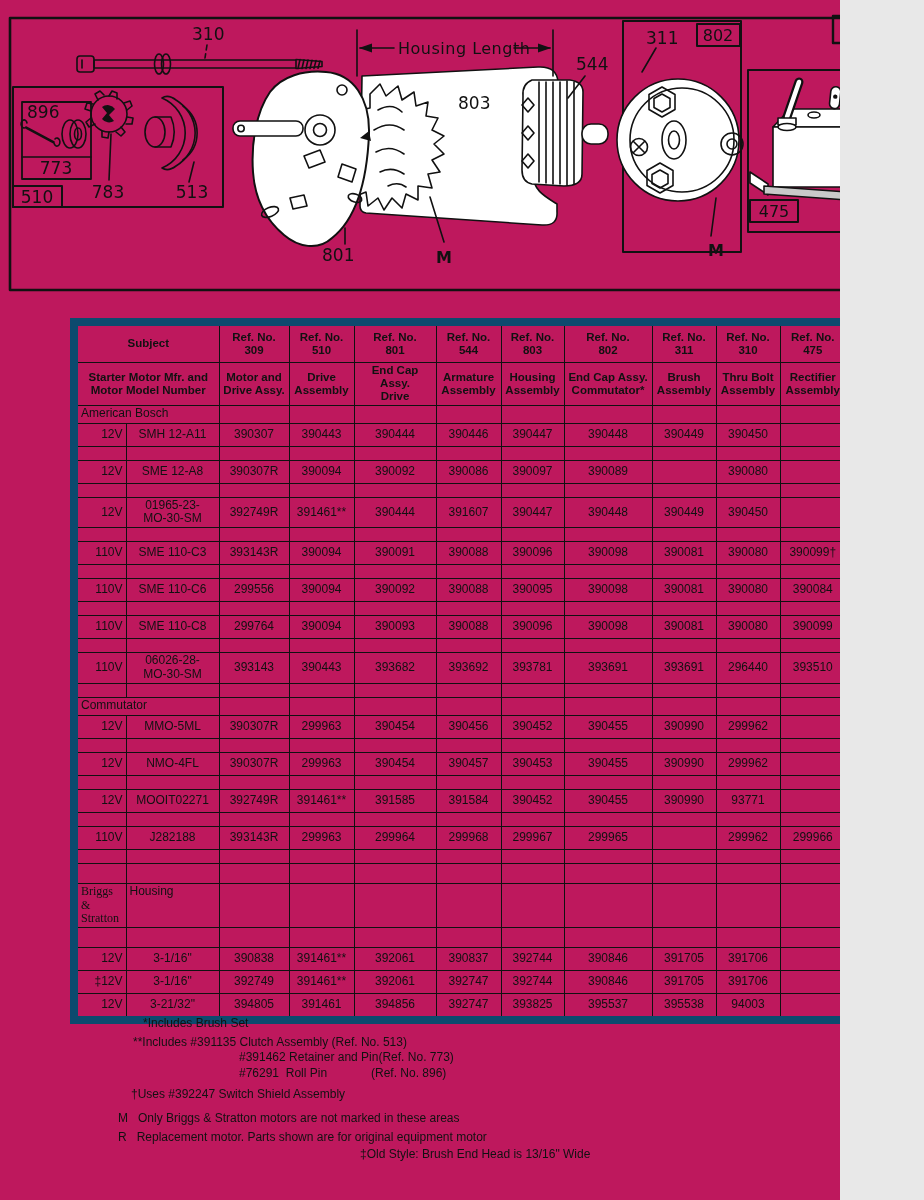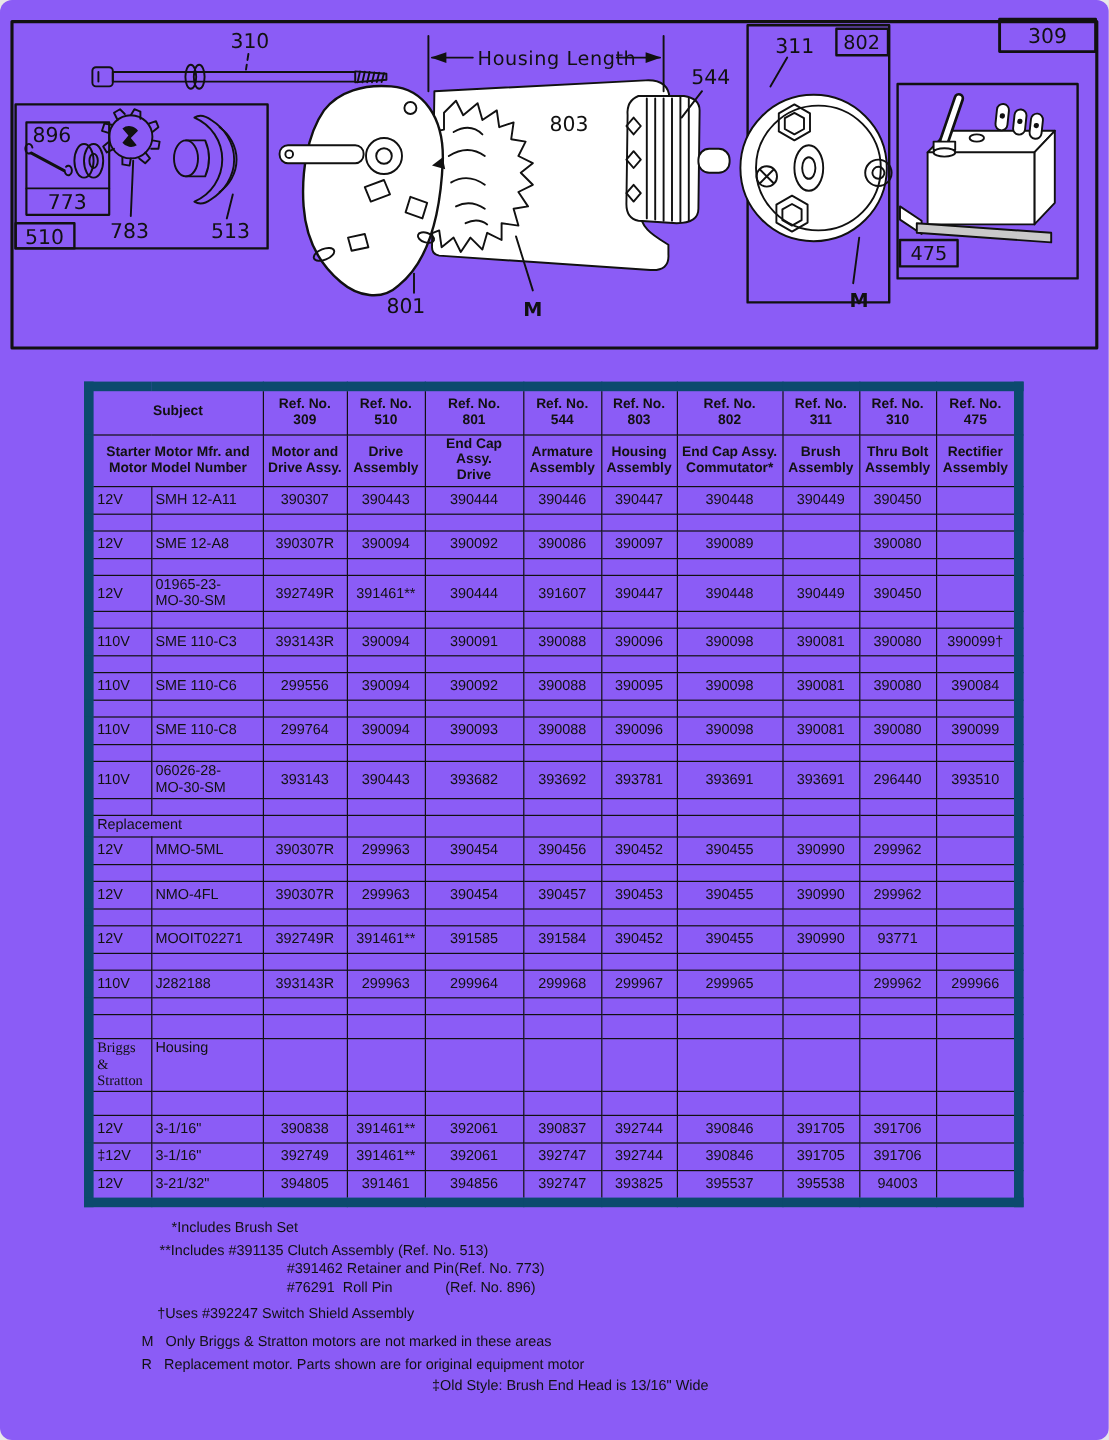--- a/index.html
+++ b/index.html
@@ -1,33 +1,33 @@
 <!DOCTYPE html>
 <html><head>
 <meta charset="utf-8">
 <style>
   html,body{margin:0;padding:0;background:#e8e8e8;}
-  .page{position:relative;width:924px;height:1200px;background:#8b5cf6;color:#111;
-        font-family:"Liberation Sans",sans-serif;overflow:hidden;border-radius:10px;}
+  .page{position:relative;width:840px;height:1200px;background:#be185d;color:#111;
+        font-family:"Liberation Sans",sans-serif;overflow:hidden;}
   .diagram{position:absolute;left:8px;top:14px;width:908px;height:278px;}
   .diagram svg{display:block;width:100%;height:100%;}
   .diagram text{font-family:"DejaVu Sans",sans-serif;fill:#111;stroke:none;}
 
   table.parts{position:absolute;left:70px;top:318px;width:776px;border-collapse:collapse;
       table-layout:fixed;border:8px solid #0c4a6e;font-size:12px;}
   table.parts th,table.parts td{border:1px solid #111;padding:1px 3px;white-space:pre-line;
       overflow:hidden;font-weight:normal;line-height:1.15;}
   table.parts thead th{font-weight:bold;text-align:center;font-size:11.5px;}
   tr.head1 th{height:34px;vertical-align:middle;}
   tr.head2 th{height:30px;vertical-align:middle;font-size:11px;}
   tr.row-section td{height:15px;text-align:left;}
   td.section-cell{padding-left:4px;}
   tr.row-data td{height:20px;vertical-align:middle;}
-  td.volt-cell{text-align:left;}
-  td.model-cell{text-align:left;padding-left:5px;}
+  td.volt-cell{text-align:right;}
+  td.model-cell{text-align:center;padding-left:5px;}
   td.val-cell{text-align:center;}
   tr.row-spacer td{height:11px;}
   tr.row-blank td{height:17px;}
   tr.row-brand td{height:36px;vertical-align:top;}
   td.brand-cell{text-align:left;padding-left:3px;font-family:Liberation Serif, serif;}
   td.brand2-cell{text-align:left;padding-left:4px;}
 
   .footnotes{position:absolute;left:15px;top:1016px;width:924px;font-size:12px;color:#111;}
   .fn{white-space:pre;line-height:15.5px;}
   .fn1{margin-left:128px;}
@@ -245,20 +245,32 @@
 Commutator*</th>
         <th>Brush
 Assembly</th>
         <th>Thru Bolt
 Assembly</th>
         <th>Rectifier
 Assembly</th>
       </tr>
     </thead>
     <tbody>
+        <tr class="row-section">
+          <td class="section-cell" colspan="2">American Bosch</td>
+          <td class="empty-cell"></td>
+          <td class="empty-cell"></td>
+          <td class="empty-cell"></td>
+          <td class="empty-cell"></td>
+          <td class="empty-cell"></td>
+          <td class="empty-cell"></td>
+          <td class="empty-cell"></td>
+          <td class="empty-cell"></td>
+          <td class="empty-cell"></td>
+        </tr>
         <tr class="row-data">
           <td class="volt-cell">12V</td>
           <td class="model-cell">SMH 12-A11</td>
           <td class="val-cell">390307</td>
           <td class="val-cell">390443</td>
           <td class="val-cell">390444</td>
           <td class="val-cell">390446</td>
           <td class="val-cell">390447</td>
           <td class="val-cell">390448</td>
           <td class="val-cell">390449</td>
@@ -430,21 +442,21 @@
           <td class="empty-cell"></td>
           <td class="empty-cell"></td>
           <td class="empty-cell"></td>
           <td class="empty-cell"></td>
           <td class="empty-cell"></td>
           <td class="empty-cell"></td>
           <td class="empty-cell"></td>
           <td class="empty-cell"></td>
         </tr>
         <tr class="row-section">
-          <td class="section-cell" colspan="2">Replacement</td>
+          <td class="section-cell" colspan="2">Commutator</td>
           <td class="empty-cell"></td>
           <td class="empty-cell"></td>
           <td class="empty-cell"></td>
           <td class="empty-cell"></td>
           <td class="empty-cell"></td>
           <td class="empty-cell"></td>
           <td class="empty-cell"></td>
           <td class="empty-cell"></td>
           <td class="empty-cell"></td>
         </tr>

